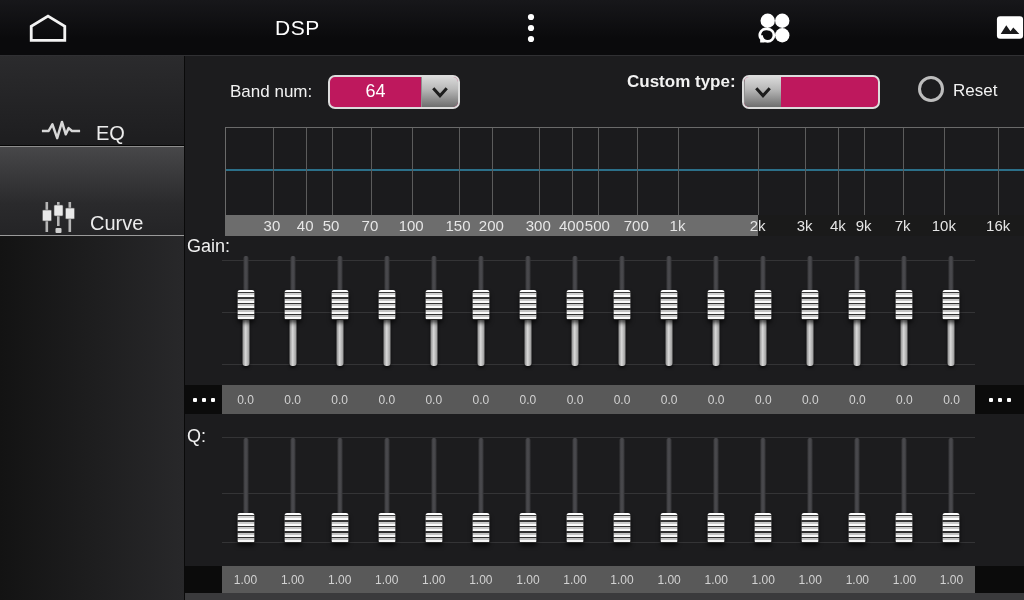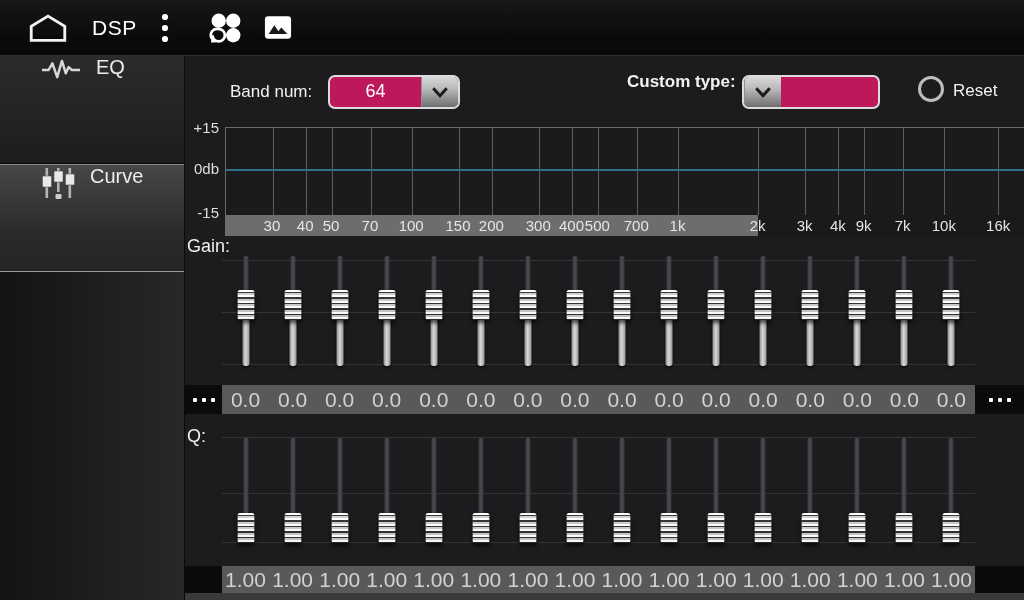--- a/index.html
+++ b/index.html
@@ -9,32 +9,32 @@
     background:#1c1c1e;font-family:"Liberation Sans",sans-serif;color:#fff;
     -webkit-font-smoothing:antialiased;
   }
   
   #topbar{
     position:absolute;left:0;top:0;width:1024px;height:56px;
     background:linear-gradient(180deg,#17171a,#0a0a0c 70%);
     border-bottom:1px solid #303033;
     display:flex;align-items:center;
   }
-  .tb-left{display:flex;align-items:center;gap:22px;padding-left:26px;flex:1;}
+  .tb-left{display:flex;align-items:center;gap:22px;padding-left:26px;flex:1;justify-content:space-between;}
   .tb-right{display:flex;align-items:center;gap:20px;padding-right:18px;}
   .tb-title{font-size:21px;color:#fff;letter-spacing:.5px;}
   .tb-time{font-size:22px;color:#fff;}
   .icon-btn{display:flex;align-items:center;justify-content:center;}
   
   #sidebar{
     position:absolute;left:0;top:56px;width:185px;height:544px;
     display:flex;flex-direction:column;border-right:1px solid #0a0a0a;
   }
   .side-item{
-    height:108px;display:flex;align-items:flex-start;gap:14px;padding-left:40px;
+    height:90px;display:flex;align-items:flex-end;gap:14px;padding-left:40px;
     background:linear-gradient(180deg,#2b2b2d,#1d1d1f);
     border-bottom:1px solid #060606;cursor:pointer;
   }
   .side-item .lbl{font-size:20px;color:#ececec;}
   .side-item.selected{
     background:linear-gradient(180deg,#474749,#2a2a2c 65%,#242426);
     border-top:1px solid #8d8d8d;border-bottom:1px solid #9a9a9a;
   }
   .side-rest{flex:1;background:linear-gradient(90deg,#131313,#28282a);}
   
@@ -84,21 +84,21 @@
     box-shadow:0 2px 3px rgba(0,0,0,.6);
   }
   .knob{
     position:absolute;left:50%;transform:translateX(-50%);width:17px;height:30px;border-radius:2.5px;
     background:
       repeating-linear-gradient(180deg,rgba(255,255,255,.92) 0 2px,rgba(25,25,25,.85) 2px 3.5px,rgba(200,200,200,.8) 3.5px 5.5px),
       linear-gradient(180deg,#ffffff,#cfcfcf 40%,#8d8d8d);
     box-shadow:0 3px 4px rgba(0,0,0,.65);
   }
   .val-strip{position:absolute;left:37px;width:753px;background:#595959;display:flex;}
-  .val-cell{flex:1;display:flex;align-items:center;justify-content:center;font-size:21px;color:#d2d2d2;}
+  .val-cell{flex:1;display:flex;align-items:center;justify-content:center;font-size:12px;color:#d2d2d2;}
   .more-btn{position:absolute;background:#0b0b0b;display:flex;align-items:center;justify-content:center;gap:5px;cursor:pointer;}
   .more-btn .dot{width:4px;height:4px;background:#fff;border-radius:1px;}
   #bottom-strip{position:absolute;left:0;top:537px;width:839px;height:7px;background:#3a3a3c;}
 </style>
 </head>
 <body>
 
 <div id="screen">
 
   <div id="topbar">
@@ -172,25 +172,20 @@
       <span class="dd-btn">
         <svg width="24" height="22" viewBox="0 0 32 28">
           <polyline points="7,9 16,19 25,9" fill="none" stroke="#1d1d1d" stroke-width="4"></polyline>
         </svg>
       </span>
     </div>
 
     <div class="radio" style="left:733px;top:20px;"></div>
     <span class="ctl-label" style="left:768px;top:25px;">Reset</span>
 
-    <div id="yaxis">
-      <span class="y-lab" style="top:0px;">+15</span>
-      <span class="y-lab" style="top:41px;">0db</span>
-      <span class="y-lab" style="top:85px;">-15</span>
-    </div>
     <div id="plot">
       <div id="zeroline" style="background: rgb(44, 112, 137);"></div>
     <div class="gridline" style="left: 5.86971%;"></div>
         <div class="gridline" style="left: 10.0343%;"></div>
         <div class="gridline" style="left: 13.2647%;"></div>
         <div class="gridline" style="left: 18.1356%;"></div>
         <div class="gridline" style="left: 23.299%;"></div>
         <div class="gridline" style="left: 29.1687%;"></div>
         <div class="gridline" style="left: 33.3333%;"></div>
         <div class="gridline" style="left: 39.203%;"></div>

